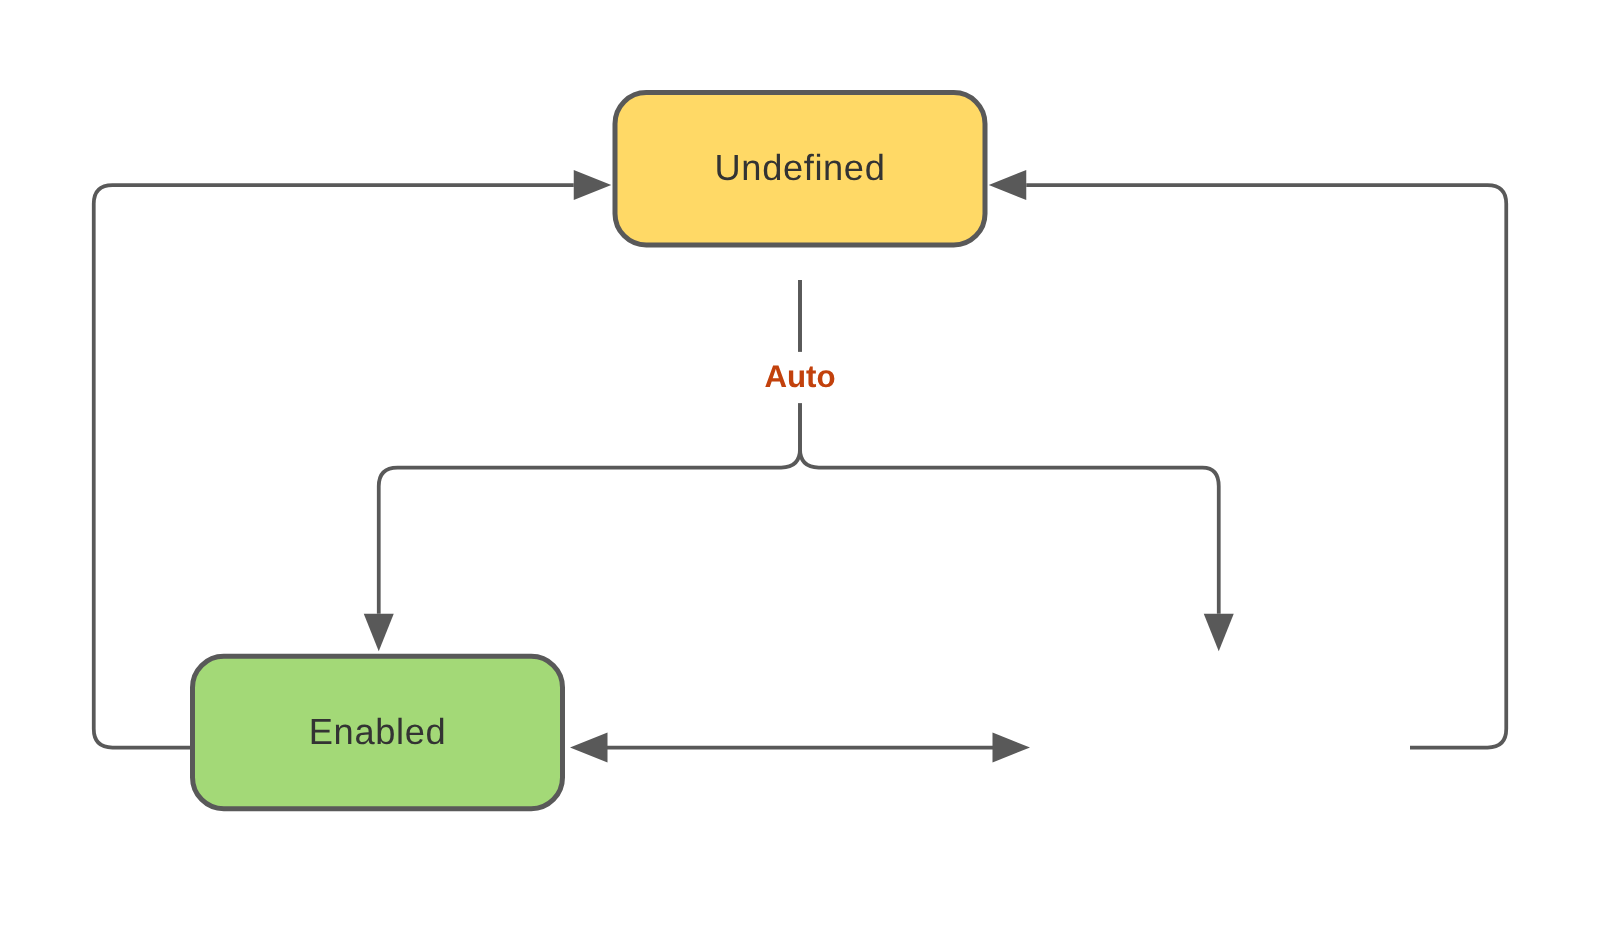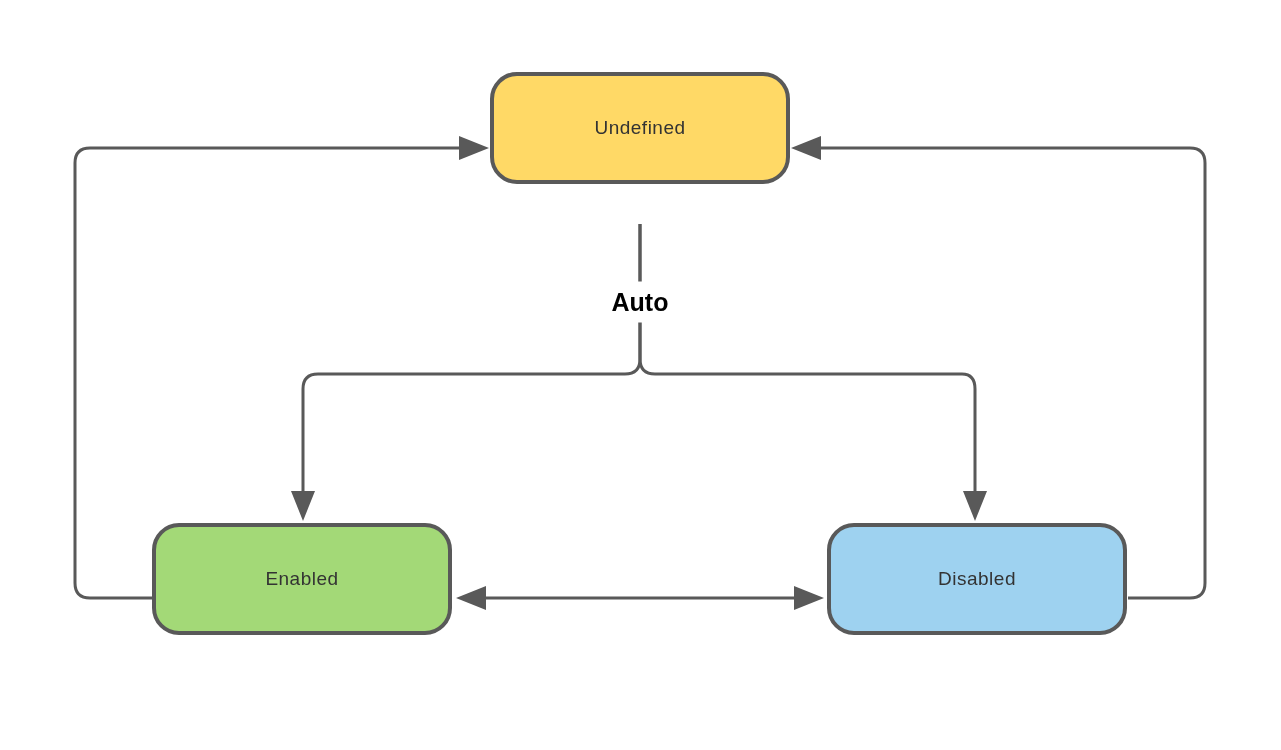--- a/index.html
+++ b/index.html
@@ -23,44 +23,44 @@
     height: 750px;
   }
   .edges-svg path {
     fill: none;
     stroke-width: 3;
     stroke-linecap: butt;
   }
   .node {
     position: absolute;
     width: 300px;
-    height: 112px;
+    height: 126px;
     border: 4px solid #595959;
     border-radius: 27px;
     box-sizing: border-box;
     display: flex;
     align-items: center;
     justify-content: center;
-    font-size: 19px;
+    font-size: 29px;
     color: #333333;
     letter-spacing: 0.5px;
   }
   .node-undefined { left: 490px; top: 72px; }
   .node-enabled   { left: 152px; top: 523px; }
   .node-disabled  { left: 827px; top: 523px; }
   .edge-label {
     position: absolute;
     left: 640px;
     top: 302px;
     transform: translate(-50%, -50%);
     background: #ffffff;
     padding: 6px 10px;
     font-size: 25px;
     font-weight: bold;
-    color: #000000;
+    color: #c2410c;
   }
 </style>
 </head>
 <body>
 
 <div class="canvas">
 
   <svg class="edges-svg" viewBox="0 0 1281 750" xmlns="http://www.w3.org/2000/svg">
 
     <path d="M640,224 L640,359 Q640,374 625,374 L318,374 Q303,374 303,389 L303,491" stroke="#595959"></path>
@@ -81,19 +81,16 @@
   </svg>
 
   <div class="node node-undefined" style="background-color: rgb(255, 217, 102);">
     <span>Undefined</span>
   </div>
 
   <div class="node node-enabled" style="background-color: rgb(163, 217, 119); align-items: center;">
     <span>Enabled</span>
   </div>
 
-  <div class="node node-disabled" style="background-color: rgb(158, 210, 240);">
-    <span>Disabled</span>
-  </div>
 
   <div class="edge-label">Auto</div>
 
 </div>
 
 </body></html>

